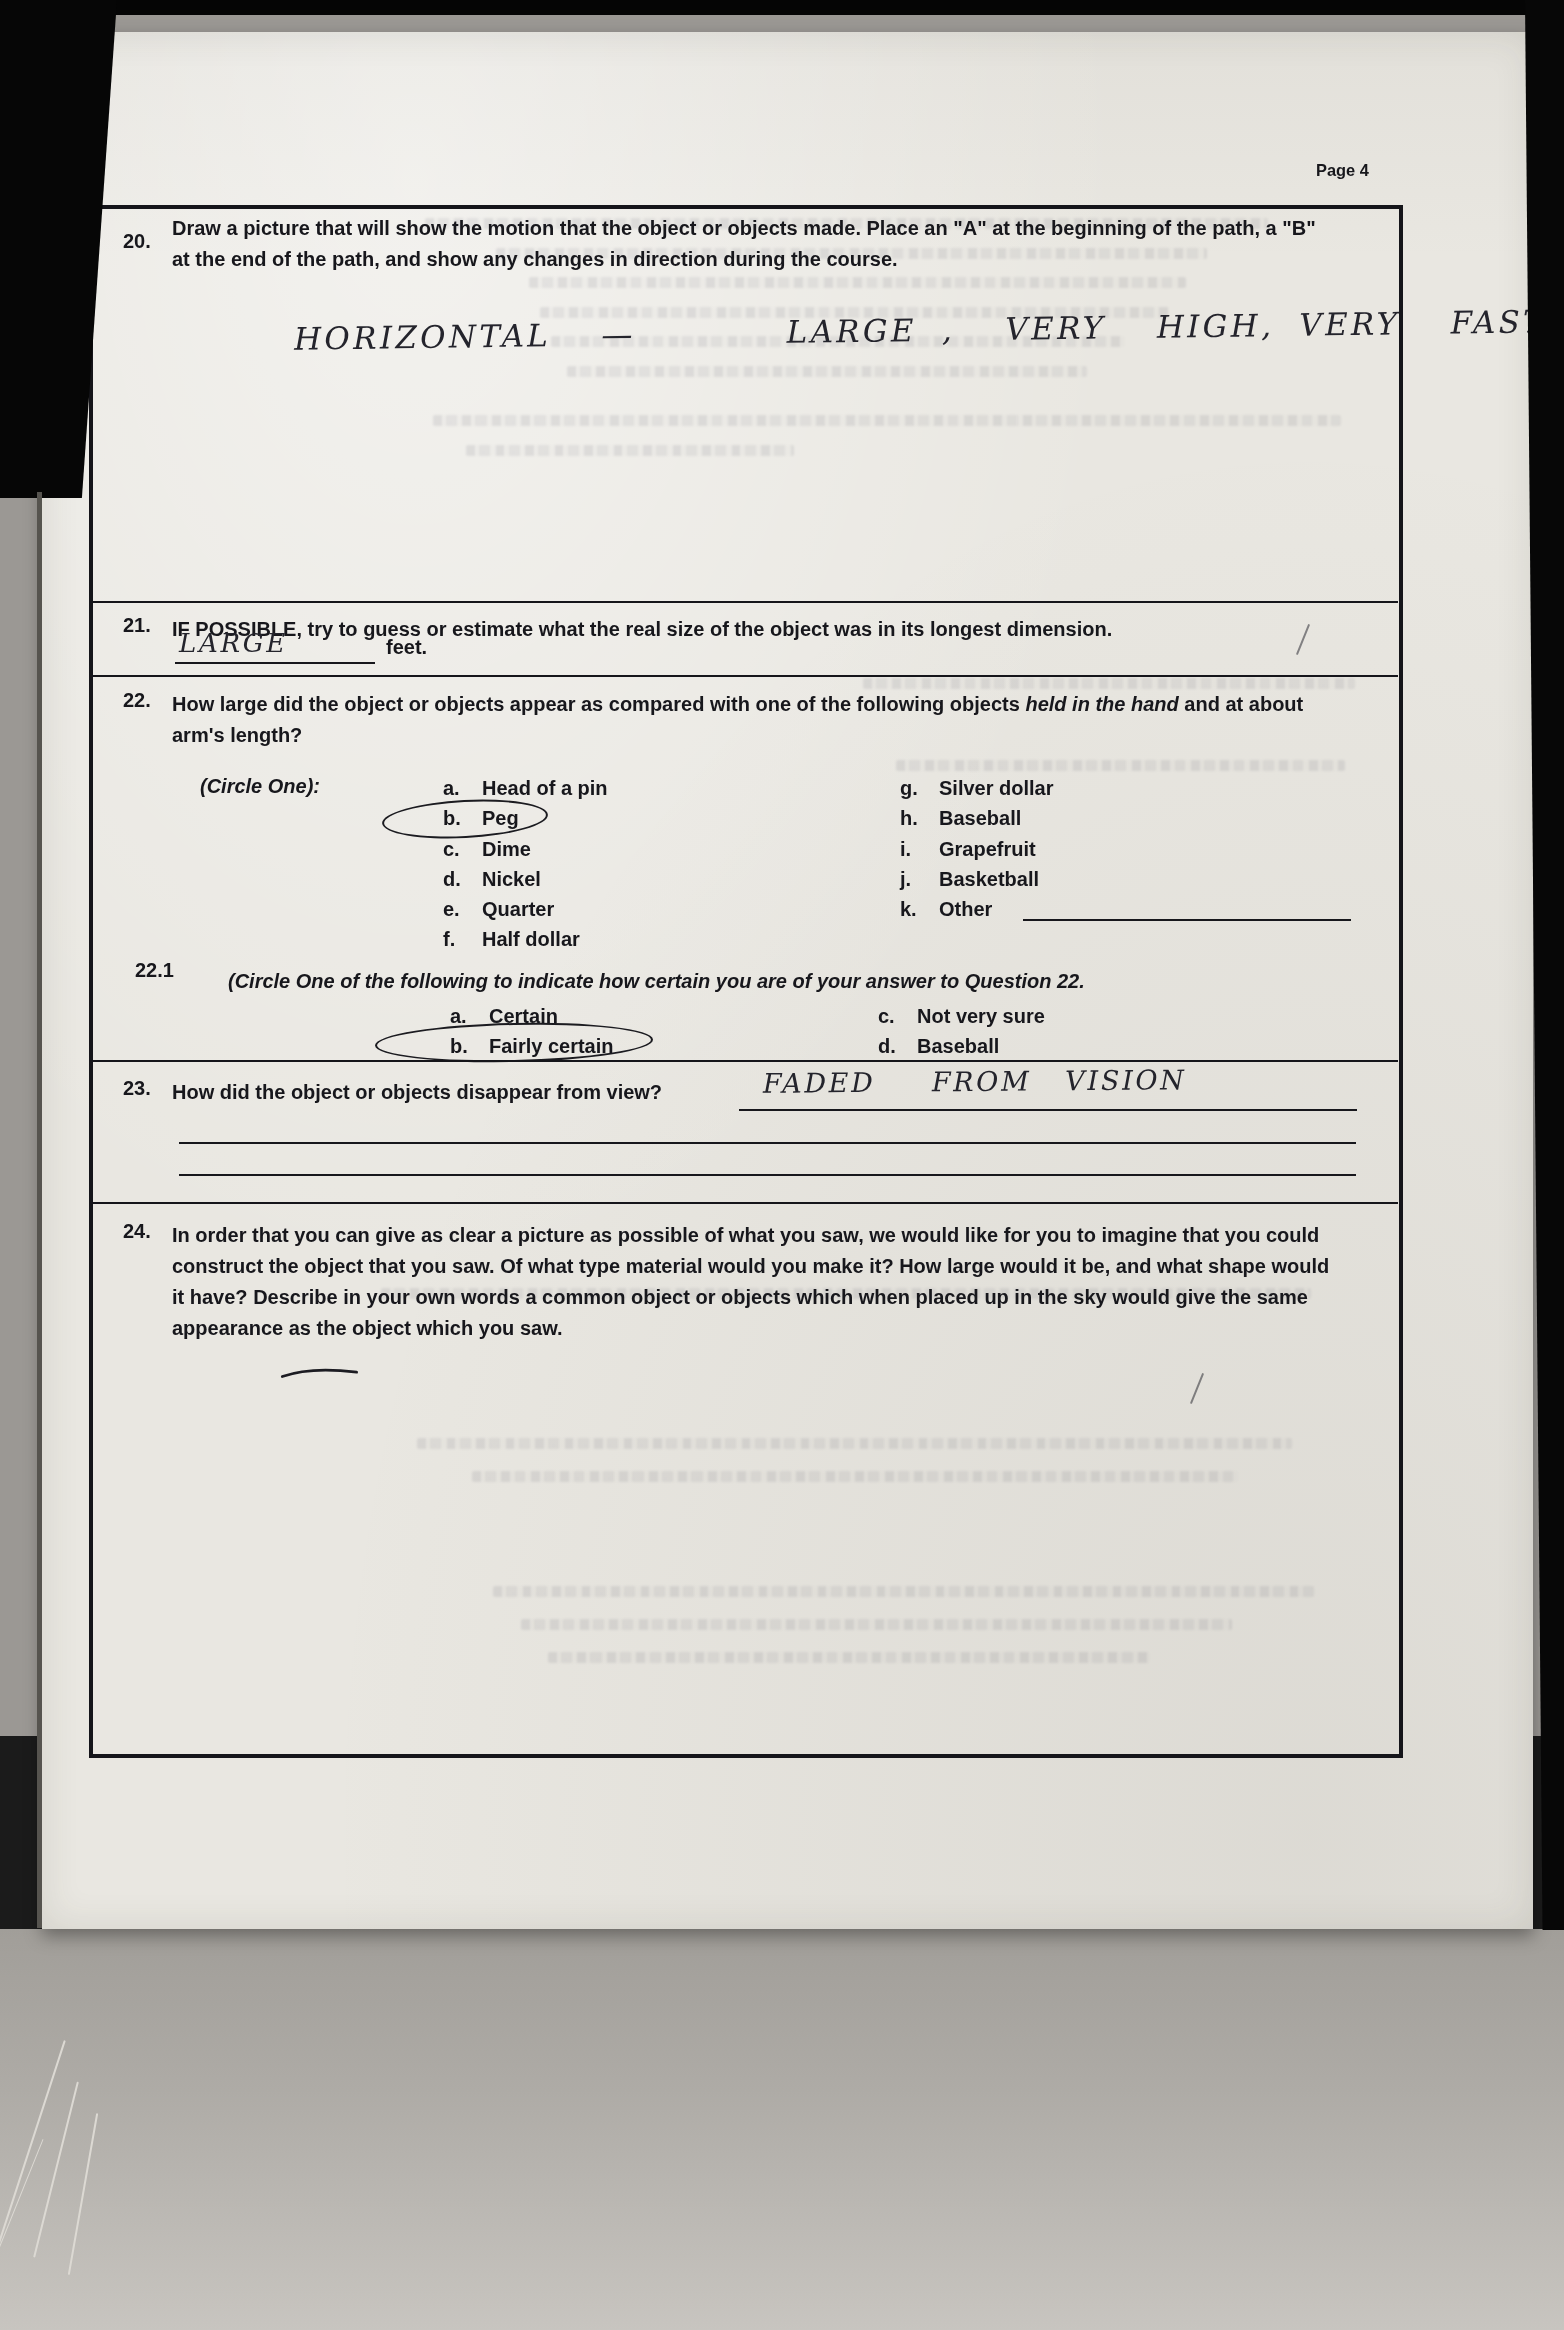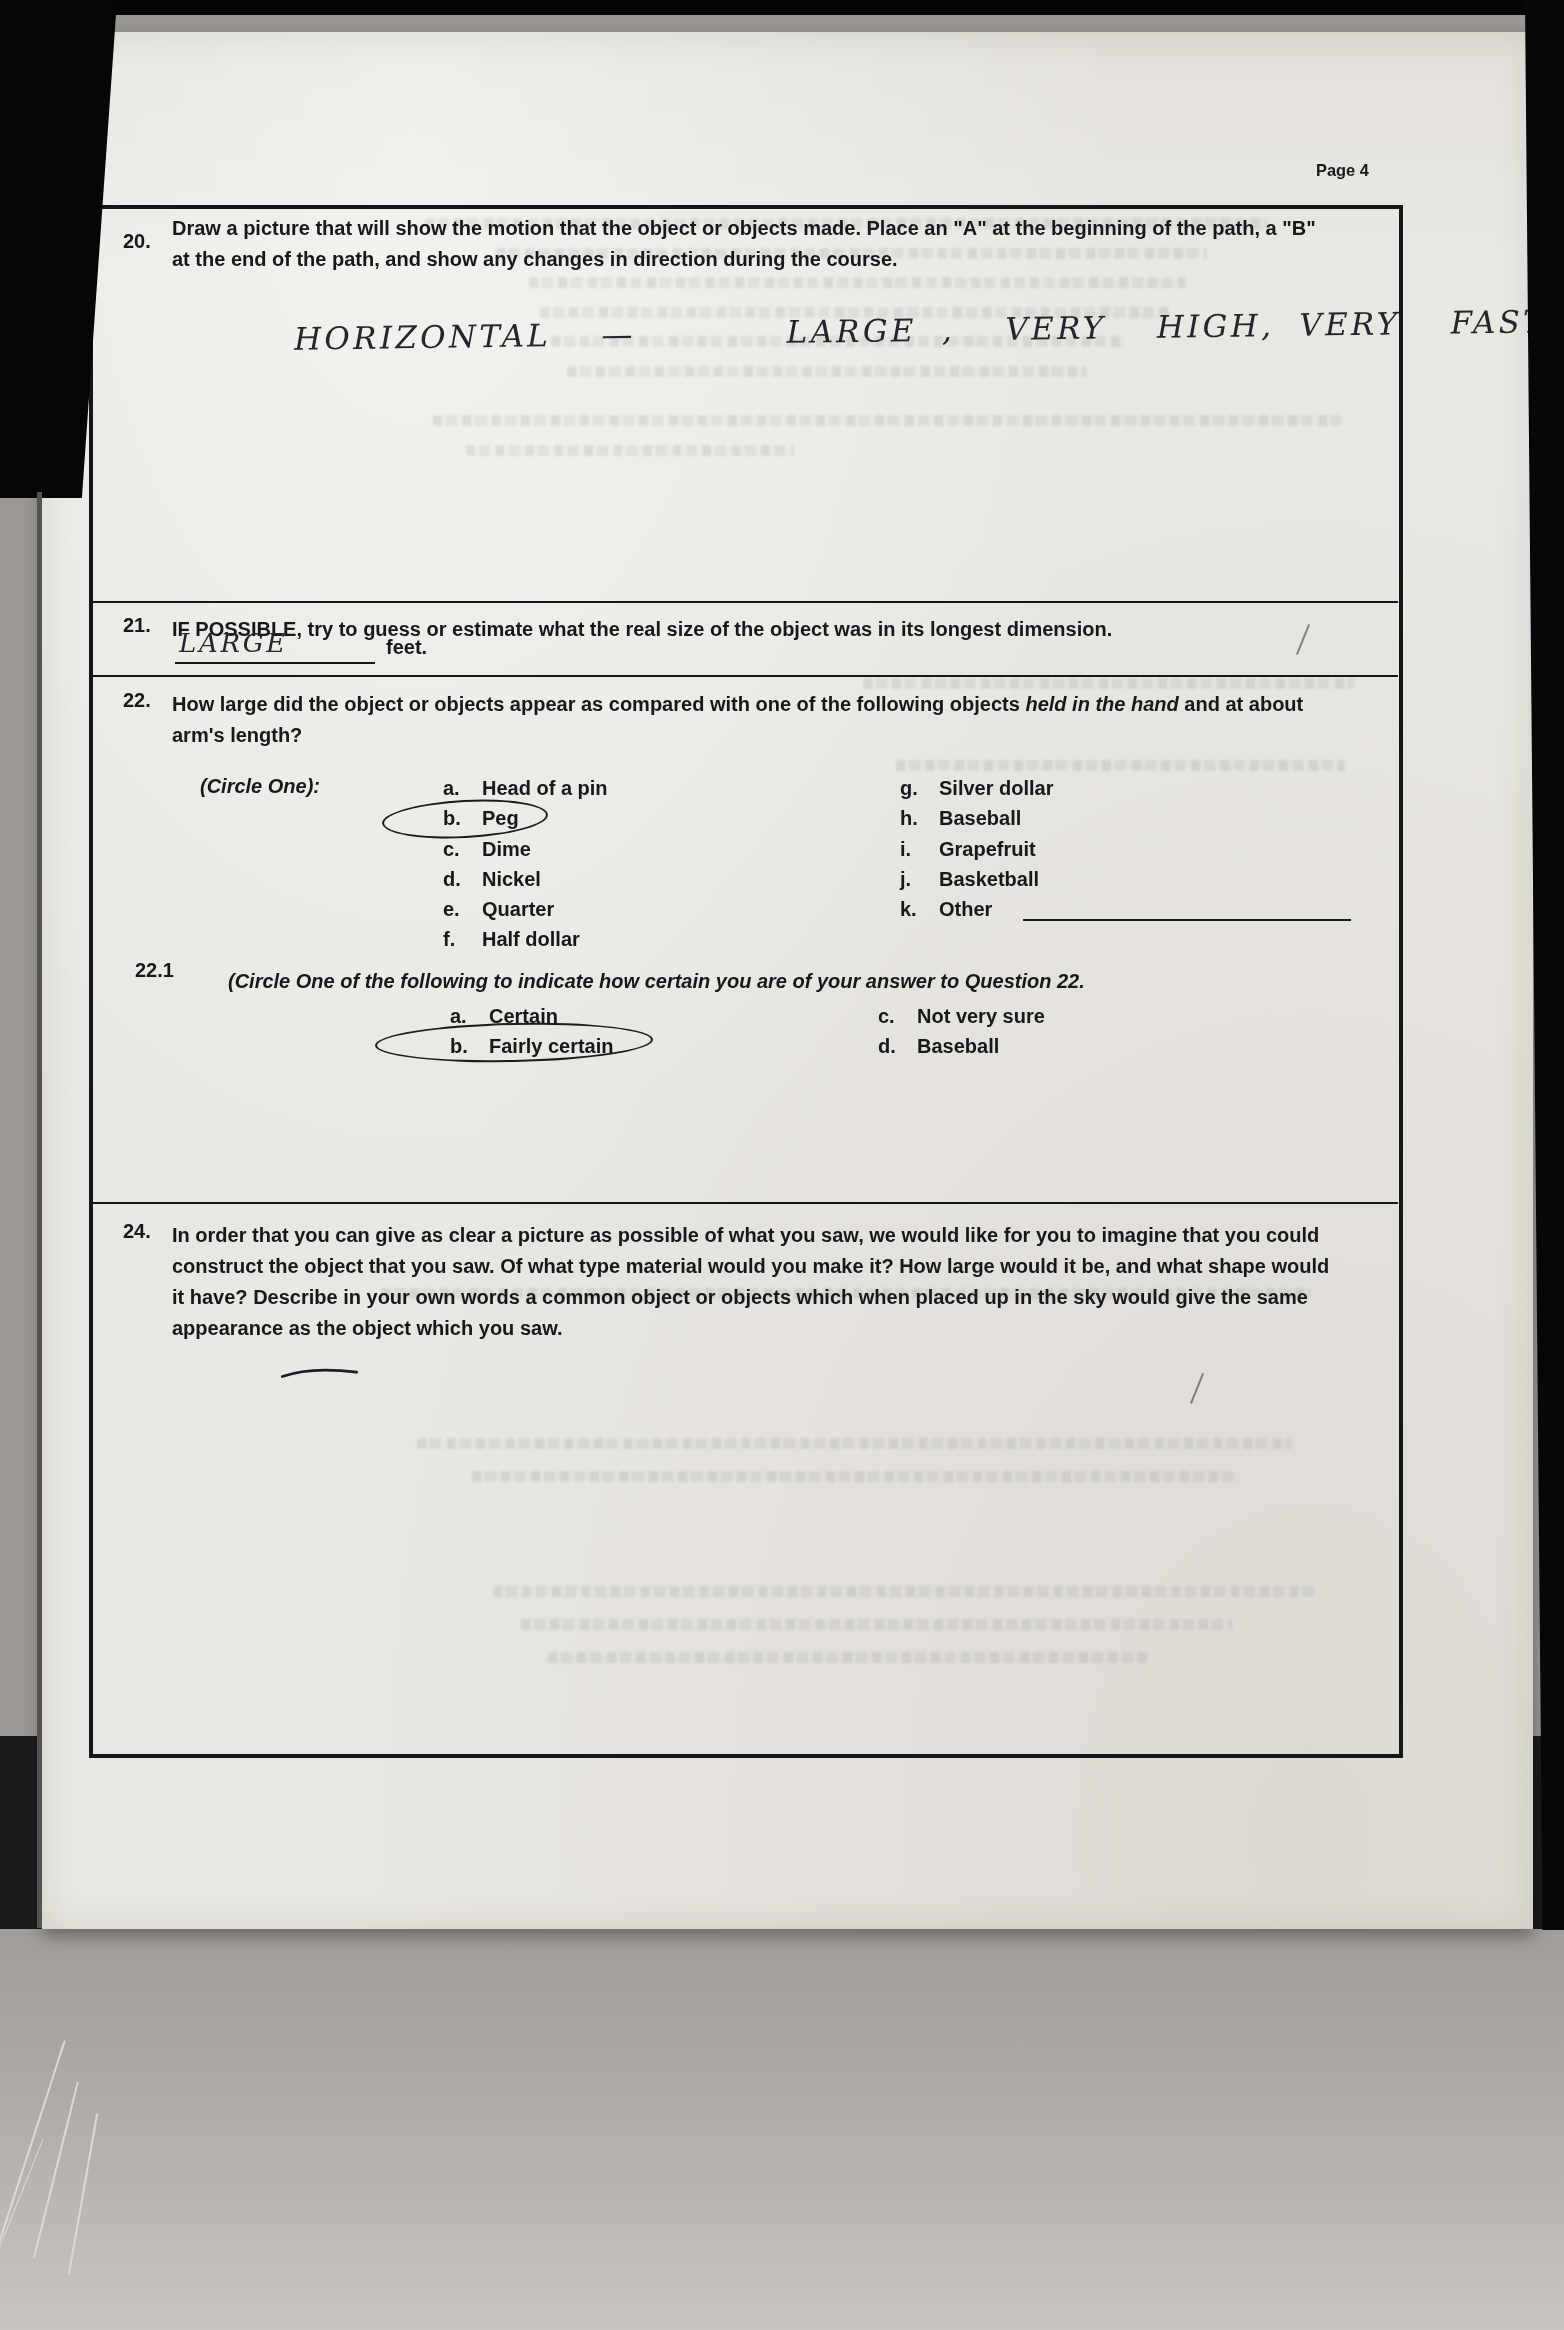--- a/index.html
+++ b/index.html
@@ -177,20 +177,28 @@
             <span class="olab">Not very sure</span>
           </div>
         <div class="opt" style="left:785px;top:355px;">
             <span class="olet">d.</span>
             <span class="olab">Baseball</span>
           </div>
 
         <div class="circle-mark" style="left:282px;top:346px;width:274px;height:35px;transform:rotate(-1.2deg);"></div>
       </section>
 
+      <section class="sec bordered" id="s23">
+        <span class="qnum" style="top:15.3px;">23.</span>
+        <p class="qtext" style="top:15.3px;width:602px;">How did the object or objects disappear from view?</p>
+        <div class="hand ans23">FADED     FROM   VISION</div>
+        <div class="hline" style="left:646px;top:47px;width:618px;"></div>
+        <div class="hline" style="left:86px;top:80px;width:1177px;"></div>
+        <div class="hline" style="left:86px;top:112px;width:1177px;"></div>
+      </section>
 
       <section class="sec bordered" id="s24">
         <span class="qnum" style="top:16.4px;">24.</span>
         <p class="qtext" style="top:16.4px;width:1165px;">In order that you can give as clear a picture as possible of what you saw, we would like for you to imagine that you could construct the object that you saw.  Of what type material would you make it?  How large would it be, and what shape would it have?  Describe in your own words a common object or objects which when placed up in the sky would give the same appearance as the object which you saw.</p>
         <svg class="dash-mark" width="82" height="18.6" viewBox="0 0 150 34">
           <path d="M6,23 C45,9 95,9 142,15" stroke="#1c1c22" stroke-width="5" fill="none" stroke-linecap="round"></path>
         </svg>
       </section>
 
     </div>

